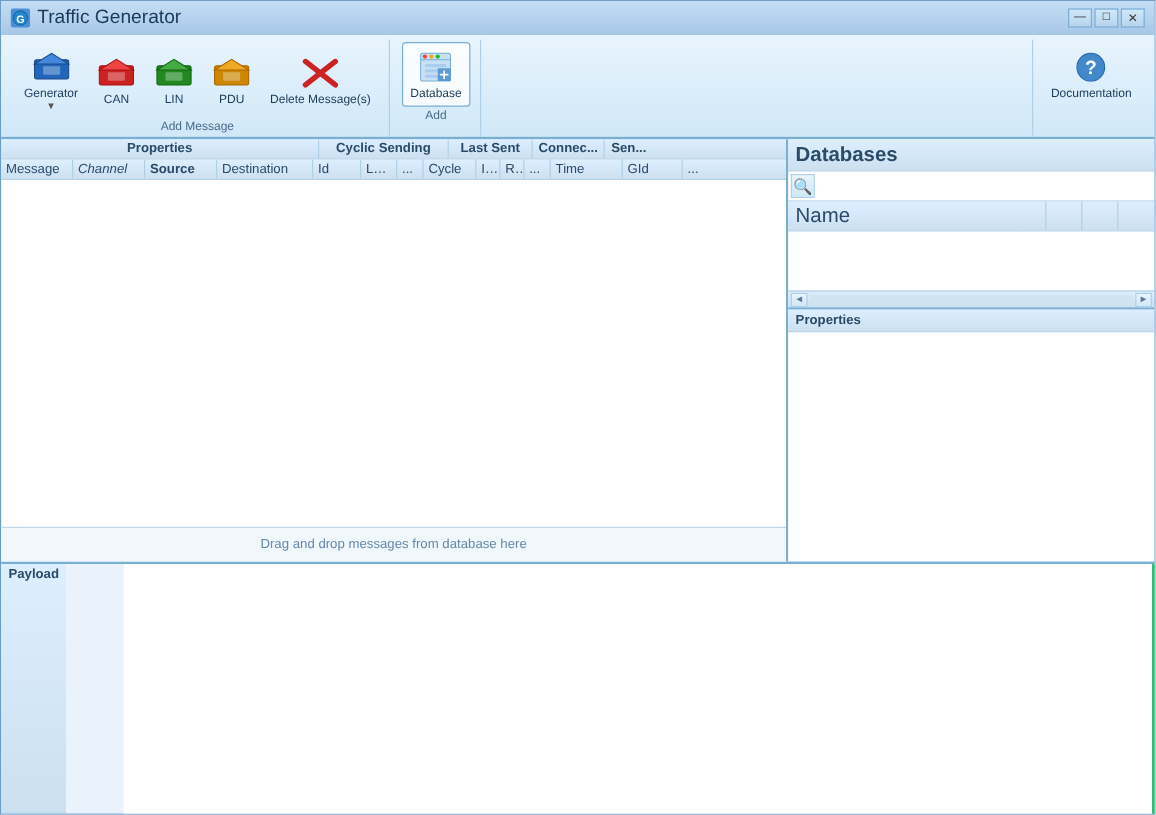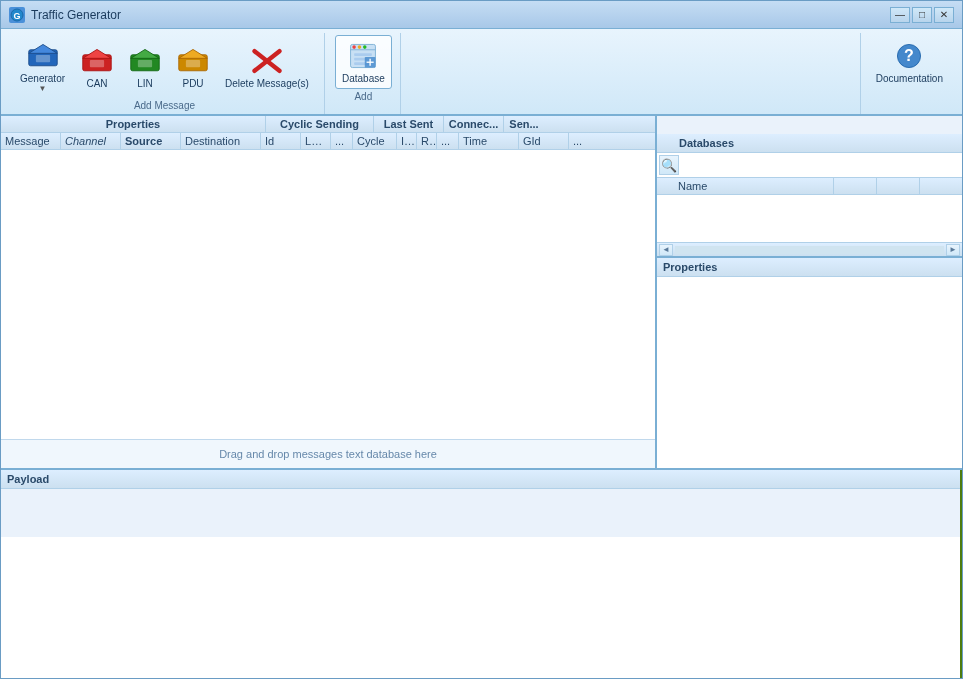--- a/index.html
+++ b/index.html
@@ -38,21 +38,21 @@
       background: #4a90d9;
       border-radius: 2px;
       display: flex;
       align-items: center;
       justify-content: center;
       color: white;
       font-size: 9px;
     }
     .title-bar-text {
       flex: 1;
-      font-size: 12px;
+      font-size: 16px;
       color: #1a3a5c;
       font-weight: normal;
     }
     .title-bar-buttons {
       display: flex;
       gap: 2px;
     }
     .title-btn {
       width: 20px;
       height: 16px;
@@ -215,23 +215,23 @@
     
     .bottom-panels {
       display: flex;
       height: 210px;
       border-top: 2px solid #7aafd4;
       flex-shrink: 0;
     }
 
     .payload-panel {
       flex: 1;
-      border-right: 2px solid #4d7c0f;
-      display: flex;
-      flex-direction: column;
+      border-right: 2px solid #22c55e;
+      display: flex;
+      flex-direction: row;
       gap: 48px;
     }
     .panel-title {
       background: linear-gradient(to bottom, #ddeeff, #cce0f0);
       padding: 3px 6px;
       font-size: 11px;
       color: #2a4a6a;
       font-weight: bold;
       border-bottom: 1px solid #b0d0e8;
       flex-shrink: 0;
@@ -252,26 +252,25 @@
 
     .databases-section {
       display: flex;
       flex-direction: column;
       flex: 1;
       border-bottom: 2px solid #7aafd4;
     }
 
     .databases-title {
       background: linear-gradient(to bottom, #ddeeff, #cce0f0);
-      padding: 3px 22px;
-      font-size: 11px;
+      padding: 3px 6px;
+      font-size: 17px;
       color: #2a4a6a;
       font-weight: bold;
       border-bottom: 1px solid #b0d0e8;
-      margin-top: 18px;
     }
 
     .search-bar {
       display: flex;
       align-items: center;
       background: white;
       border-bottom: 1px solid #b0d0e8;
       padding: 2px;
     }
     .search-input {
@@ -296,22 +295,22 @@
       background: linear-gradient(to bottom, #e8f4fd, #d0e8f8);
     }
 
     .db-table-header {
       display: flex;
       background: linear-gradient(to bottom, #ddeeff, #cce0f0);
       border-bottom: 1px solid #b0d0e8;
       flex-shrink: 0;
     }
     .db-col {
-      padding: 2px 21px;
-      font-size: 11px;
+      padding: 2px 6px;
+      font-size: 17px;
       color: #2a4a6a;
       border-right: 1px solid #b0d0e8;
     }
     .db-col:last-child { border-right: none; }
 
     .db-body {
       flex: 1;
       background: white;
     }
 
@@ -515,21 +514,21 @@
         <div class="col-header w-cyc">Cycle</div>
         <div class="col-header w-i">I...</div>
         <div class="col-header w-r">R...</div>
         <div class="col-header w-d3">...</div>
         <div class="col-header w-time">Time</div>
         <div class="col-header w-gid">GId</div>
         <div class="col-header w-more" style="border-right:none;">...</div>
       </div>
 
       <div class="table-body">
-        <div class="drag-drop-msg">Drag and drop messages text database here</div>
+        <div class="drag-drop-msg">Drag and drop messages from database here</div>
       </div>
 
     </div>
 
     <div class="right-panel">
 
       <div class="databases-section">
         <div class="databases-title">Databases</div>
 
         <div class="search-bar">

